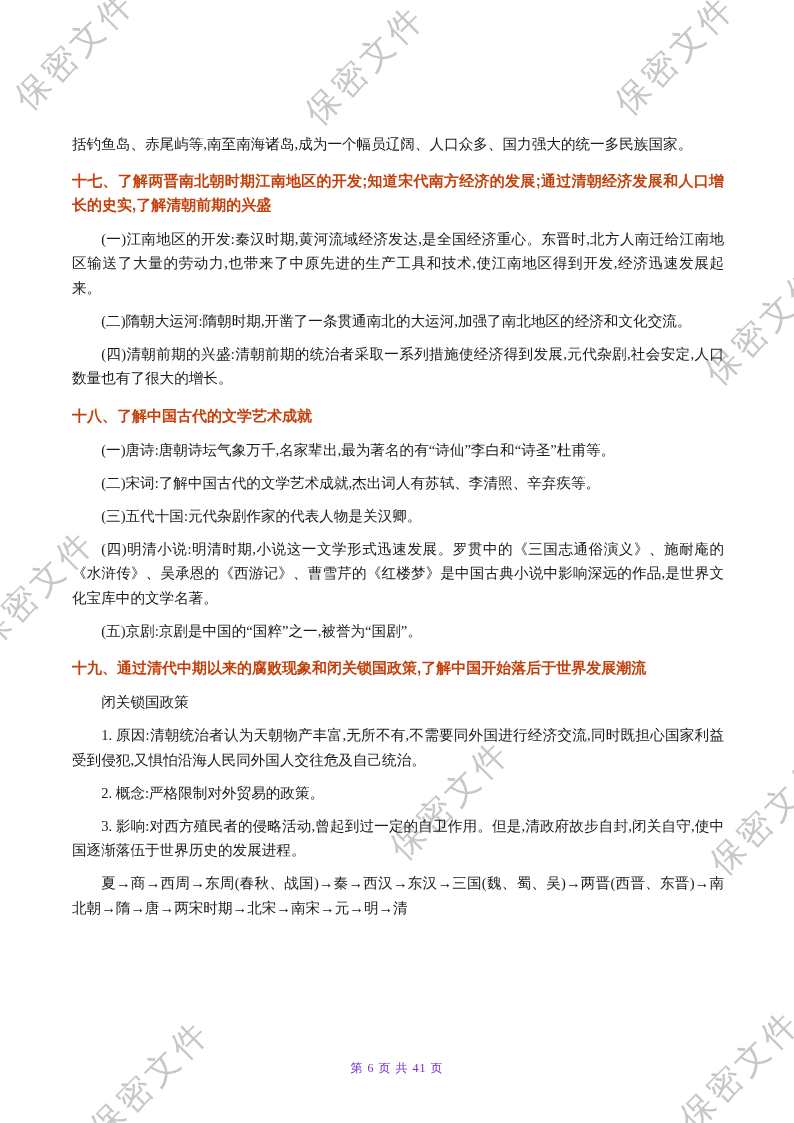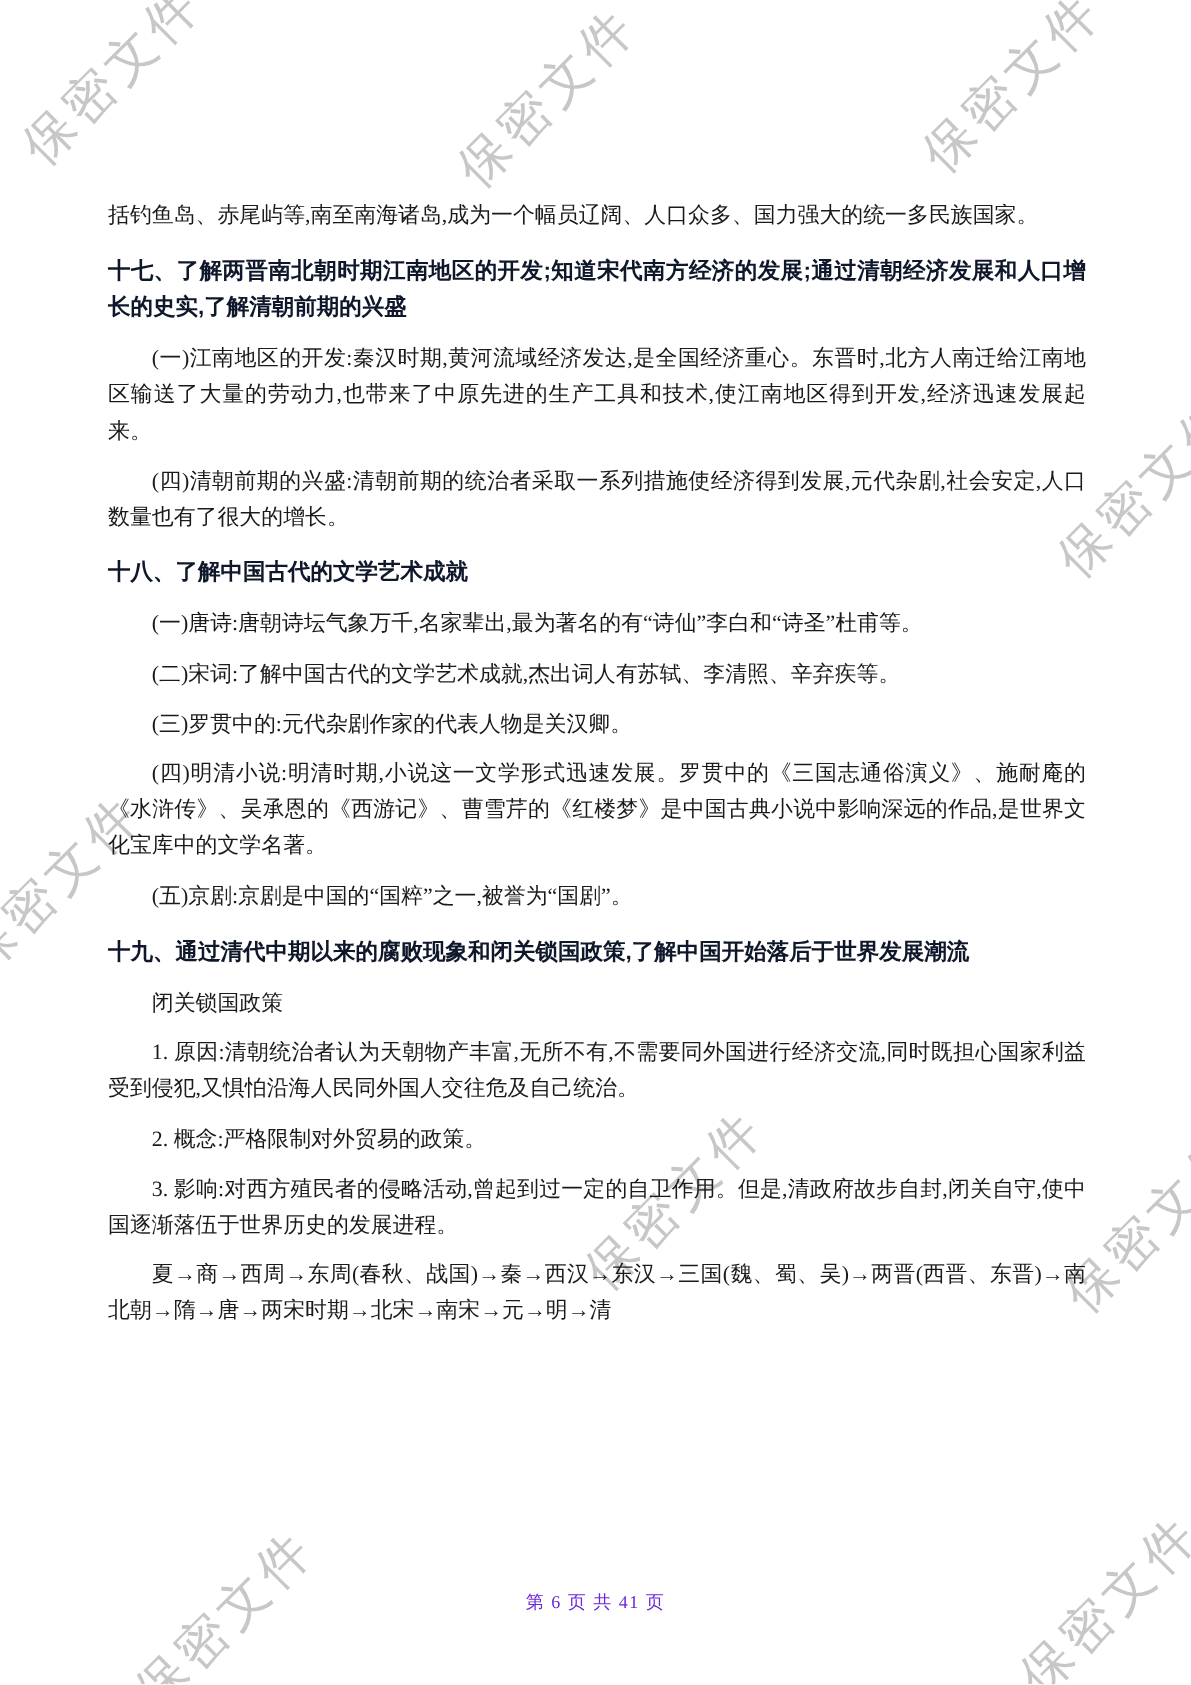--- a/index.html
+++ b/index.html
@@ -34,21 +34,21 @@
     line-height:1.66;
     text-align:justify;
     margin-top:38px;
   }
   p.para { margin-bottom:9px; }
   p.para.indent { text-indent:2em; }
   h2.heading {
     font-family:"Liberation Sans","DejaVu Sans",sans-serif;
     font-size:15px;
     font-weight:700;
-    color:#0f172a;
+    color:#c2410c;
     line-height:1.6;
     margin:13px 0 10px 0;
     text-align:justify;
   }
   .footer {
     position:absolute;
     left:0; right:0; bottom:46px;
     z-index:1;
     text-align:center;
     font-size:12px;
@@ -70,25 +70,26 @@
     <span class="watermark" style="left: 450px; top: 800px; color: rgb(199, 199, 199);">保密文件</span>
     <span class="watermark" style="left: 770px; top: 815px; color: rgb(199, 199, 199);">保密文件</span>
     <span class="watermark" style="left: 150px; top: 1080px; color: rgb(199, 199, 199);">保密文件</span>
     <span class="watermark" style="left: 740px; top: 1070px; color: rgb(199, 199, 199);">保密文件</span>
   </div>
 
   <div class="content">
       <p class="para">括钓鱼岛、赤尾屿等,南至南海诸岛,成为一个幅员辽阔、人口众多、国力强大的统一多民族国家。</p>
       <h2 class="heading">十七、了解两晋南北朝时期江南地区的开发;知道宋代南方经济的发展;通过清朝经济发展和人口增长的史实,了解清朝前期的兴盛</h2>
       <p class="para indent">(一)江南地区的开发:秦汉时期,黄河流域经济发达,是全国经济重心。东晋时,北方人南迁给江南地区输送了大量的劳动力,也带来了中原先进的生产工具和技术,使江南地区得到开发,经济迅速发展起来。</p>
+      <p class="para indent">(二)隋朝大运河:隋朝时期,开凿了一条贯通南北的大运河,加强了南北地区的经济和文化交流。</p>
       <p class="para indent">(四)清朝前期的兴盛:清朝前期的统治者采取一系列措施使经济得到发展,元代杂剧,社会安定,人口数量也有了很大的增长。</p>
       <h2 class="heading">十八、了解中国古代的文学艺术成就</h2>
       <p class="para indent">(一)唐诗:唐朝诗坛气象万千,名家辈出,最为著名的有“诗仙”李白和“诗圣”杜甫等。</p>
       <p class="para indent">(二)宋词:了解中国古代的文学艺术成就,杰出词人有苏轼、李清照、辛弃疾等。</p>
-      <p class="para indent">(三)罗贯中的:元代杂剧作家的代表人物是关汉卿。</p>
+      <p class="para indent">(三)五代十国:元代杂剧作家的代表人物是关汉卿。</p>
       <p class="para indent">(四)明清小说:明清时期,小说这一文学形式迅速发展。罗贯中的《三国志通俗演义》、施耐庵的《水浒传》、吴承恩的《西游记》、曹雪芹的《红楼梦》是中国古典小说中影响深远的作品,是世界文化宝库中的文学名著。</p>
       <p class="para indent">(五)京剧:京剧是中国的“国粹”之一,被誉为“国剧”。</p>
       <h2 class="heading">十九、通过清代中期以来的腐败现象和闭关锁国政策,了解中国开始落后于世界发展潮流</h2>
       <p class="para indent">闭关锁国政策</p>
       <p class="para indent">1. 原因:清朝统治者认为天朝物产丰富,无所不有,不需要同外国进行经济交流,同时既担心国家利益受到侵犯,又惧怕沿海人民同外国人交往危及自己统治。</p>
       <p class="para indent">2. 概念:严格限制对外贸易的政策。</p>
       <p class="para indent">3. 影响:对西方殖民者的侵略活动,曾起到过一定的自卫作用。但是,清政府故步自封,闭关自守,使中国逐渐落伍于世界历史的发展进程。</p>
       <p class="para indent">夏→商→西周→东周(春秋、战国)→秦→西汉→东汉→三国(魏、蜀、吴)→两晋(西晋、东晋)→南北朝→隋→唐→两宋时期→北宋→南宋→元→明→清</p>
     </div>
 

